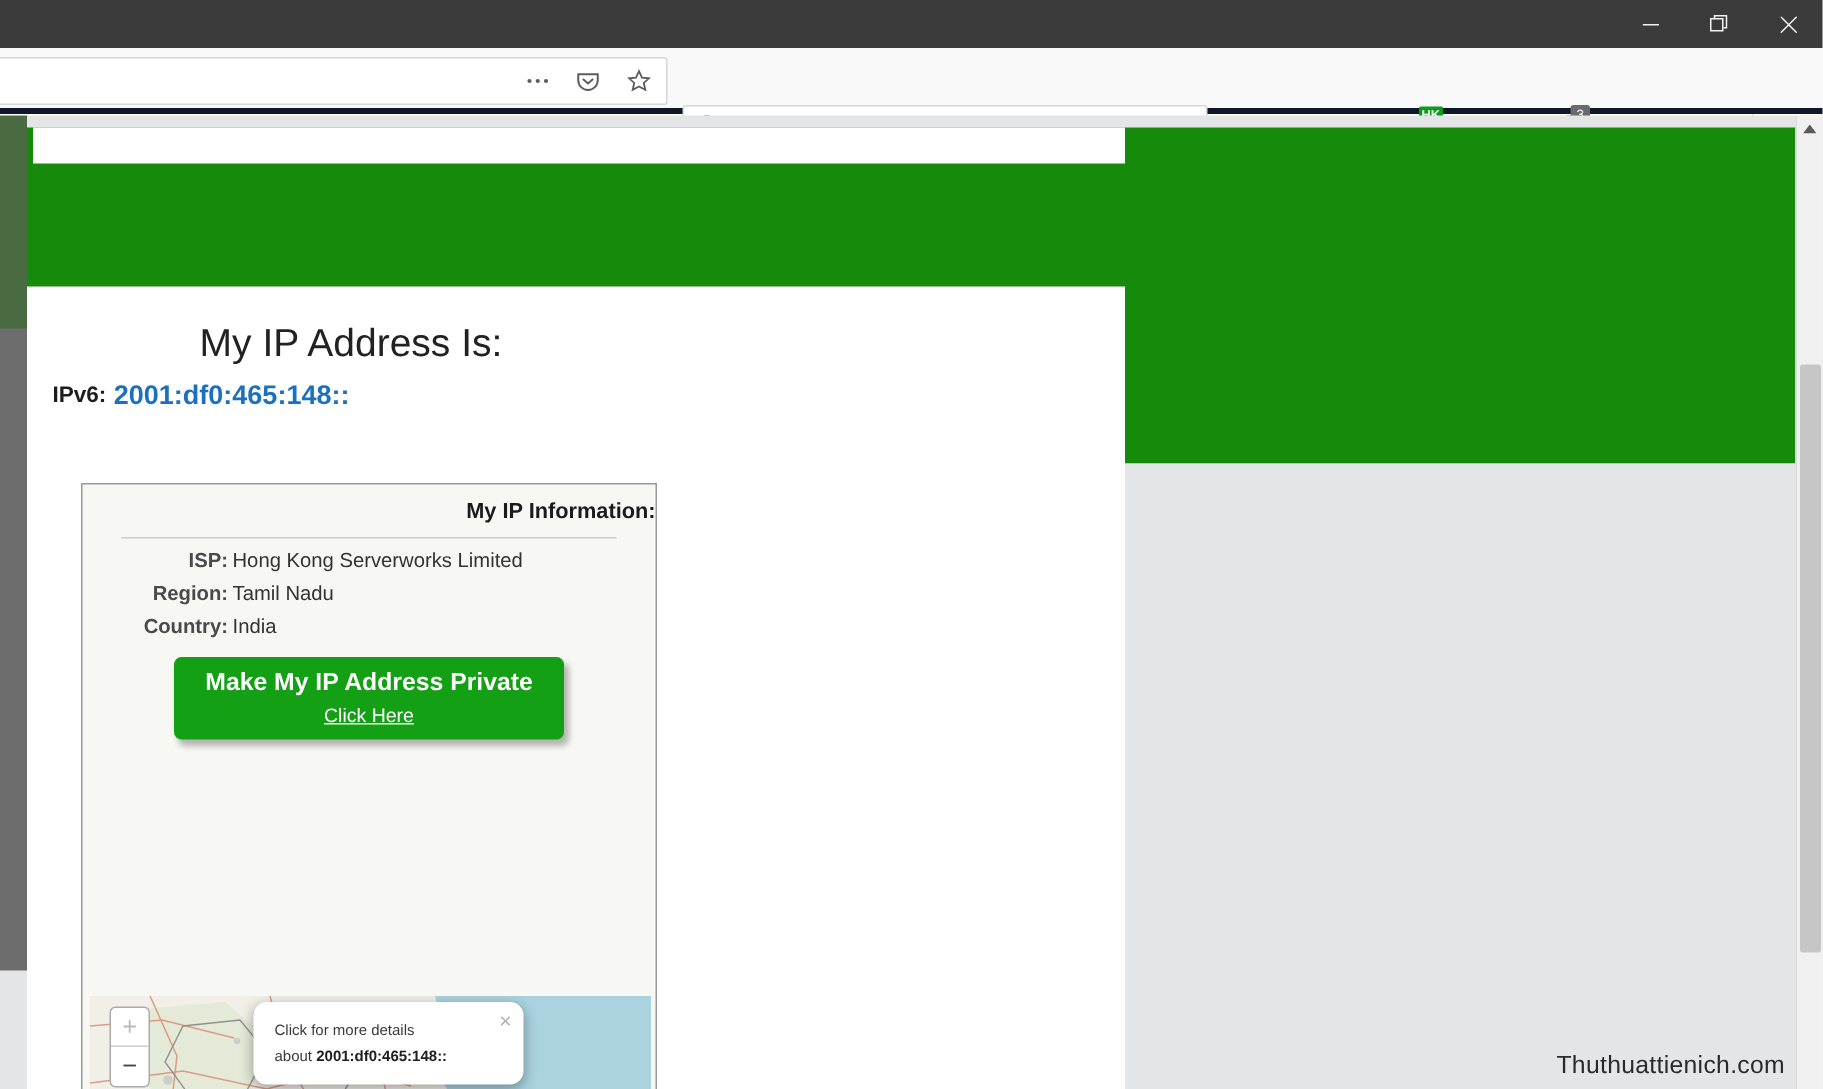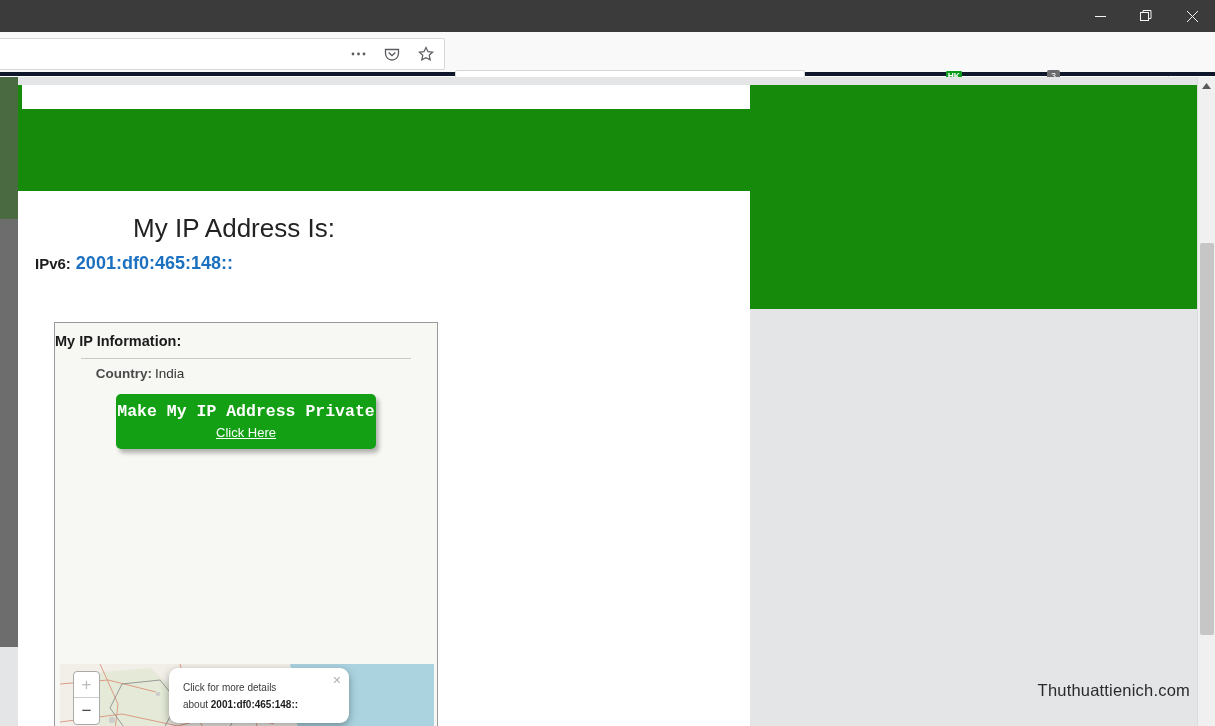--- a/index.html
+++ b/index.html
@@ -141,21 +141,21 @@
   }
   .ipval { color: #1b70c0; font-size: 18px; font-weight: bold; }
 
   .infobox {
     position: absolute; left: 36px; top: 131px;
     width: 384px; height: 483px;
     background: #f7f8f4;
     border: 1px solid #9a9a9a;
   }
   .infotitle {
-    text-align: left; font-size: 14.5px; font-weight: bold;
+    text-align: right; font-size: 14.5px; font-weight: bold;
     color: #1b1b1b; padding-top: 10px;
   }
   .infohr {
     width: 330px; height: 1px; background: #ccccc6;
     margin: 9px auto 0 auto;
   }
   .inforow {
     display: flex; font-size: 13.5px; margin-top: 7px; color: #3a3a3a;
   }
   .inforow .lbl {
@@ -167,21 +167,21 @@
 
   .greenbtn {
     position: relative;
     width: 260px; margin: 13px auto 0 auto;
     background: #14a014; border-radius: 5px;
     box-shadow: 3px 4px 4px rgba(0,0,0,0.28);
     padding: 8px 0 9px 0; text-align: center;
   }
   .greenbtn .t1 {
     color: #fff; font-weight: bold; font-size: 16.5px;
-    font-family: Liberation Mono, monospace;
+    font-family: Liberation Sans, sans-serif;
   }
   .greenbtn .t2 {
     color: #fff; font-size: 13px; text-decoration: underline;
     margin-top: 4px; display: block;
   }
 
   
   .map {
     position: absolute; left: 5px; top: 341px;
     width: 374px; height: 178px;
@@ -207,21 +207,21 @@
     padding: 11px 13px 10px 14px; z-index: 6;
   }
   .popup p { font-size: 10px; color: #3a3a3a; line-height: 17px; }
   .popup b { color: #1d1d1d; }
   .popup .x {
     position: absolute; right: 8px; top: 4px;
     font-size: 14px; color: #b0b0b0;
   }
 
   .watermark {
-    position: absolute; right: 25px; bottom: 26px;
+    position: absolute; right: 25px; bottom: 6px;
     font-size: 16.5px; color: #2a2a2a;
     font-family: "Liberation Sans", sans-serif;
     letter-spacing: 0.2px;
   }
 
   
   .scrollbar {
     position: absolute; right: 0; top: 77px;
     width: 18px; height: 649px;
     background: #f0f0f0; border-left: 1px solid #dcdcdc;
@@ -362,20 +362,28 @@
 
     <div class="iprow">
       <span>IPv6:</span>
       <span class="ipval">2001:df0:465:148::</span>
     </div>
 
     <div class="infobox">
       <div class="infotitle">My IP Information:</div>
       <div class="infohr"></div>
 
+      <div class="inforow">
+        <span class="lbl">ISP:</span>
+        <span class="val">Hong Kong Serverworks Limited</span>
+      </div>
+      <div class="inforow">
+        <span class="lbl">Region:</span>
+        <span class="val">Tamil Nadu</span>
+      </div>
       <div class="inforow">
         <span class="lbl">Country:</span>
         <span class="val">India</span>
       </div>
 
       <div class="greenbtn">
         <div class="t1">Make My IP Address Private</div>
         <span class="t2">Click Here</span>
       </div>
 

